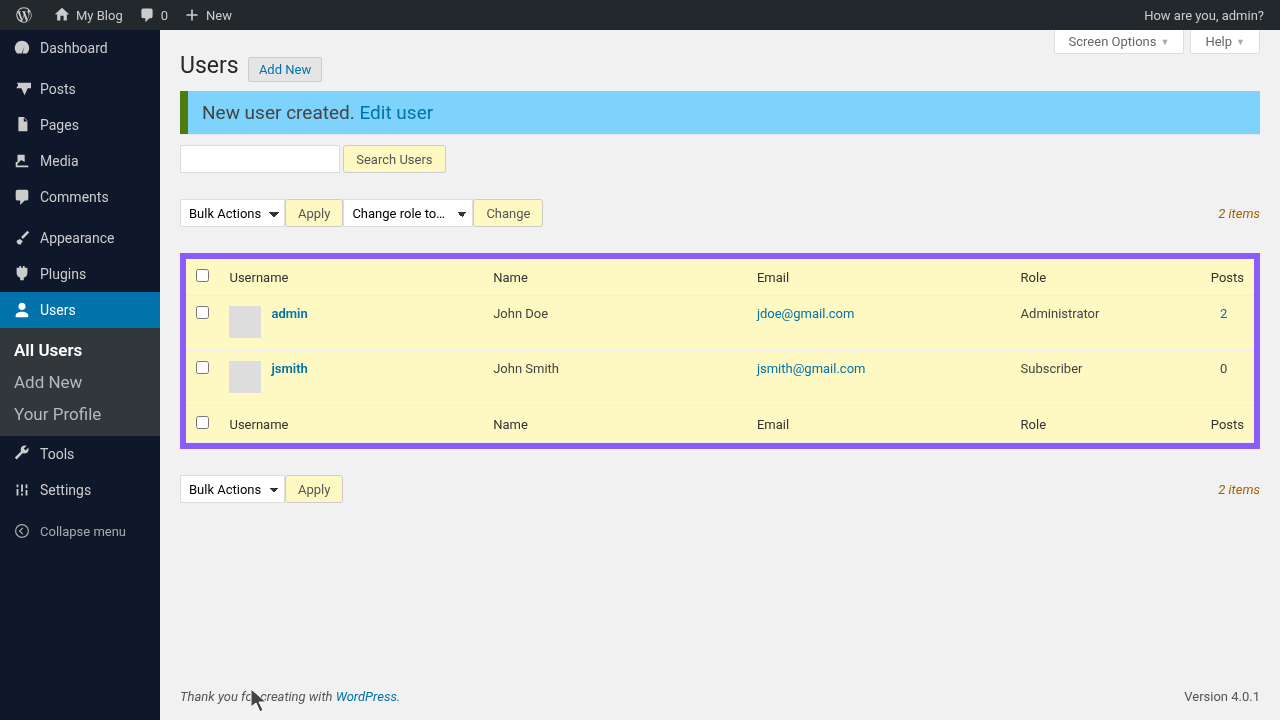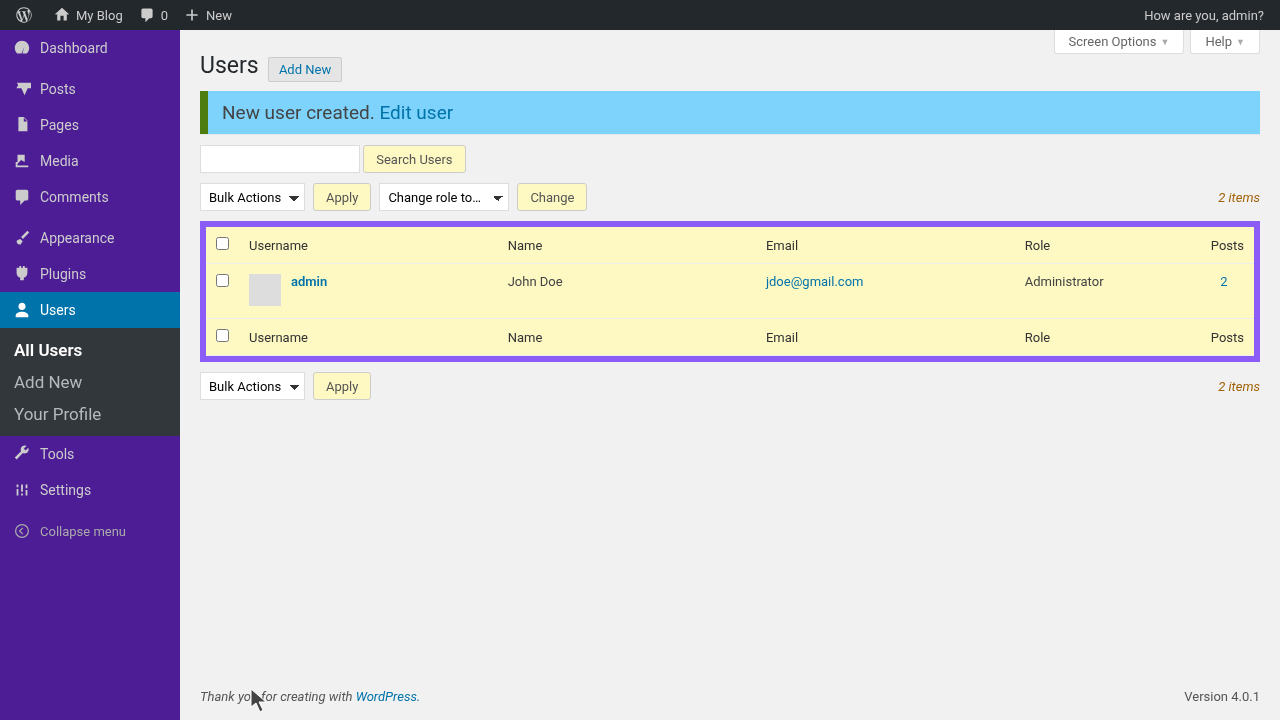--- a/index.html
+++ b/index.html
@@ -7,21 +7,21 @@
 a { text-decoration:none; color:#0073aa; }
 
 
 #adminbar { height:30px; background:#23282d; color:#ccc; display:flex; align-items:center; padding:0 8px; font-size:13px; }
 #adminbar .ab-item { display:flex; align-items:center; padding:0 8px; height:30px; cursor:pointer; color:#ccc; }
 #adminbar .ab-icon { margin-right:6px; display:inline-flex; }
 #adminbar-right { margin-left:auto; display:flex; }
 
 
 #admin-wrap { display:flex; min-height:calc(100vh - 30px); }
-#adminmenu { width:180px; background:#4c1d95; color:#eee; font-size:14px; flex-shrink:0; }
+#adminmenu { width:160px; background:#0f172a; color:#eee; font-size:14px; flex-shrink:0; }
 .menu-top { display:flex; align-items:center; padding:8px 12px; color:#ccc; cursor:pointer; }
 .menu-top.current { background:#0073aa; color:#fff; position:relative; }
 .menu-top.current::after { content:""; position:absolute; right:-8px; top:50%; margin-top:-8px; border:8px solid transparent; border-right-color:#f1f1f1; }
 .menu-icon { width:20px; height:20px; margin-right:8px; display:inline-flex; align-items:center; justify-content:center; }
 .submenu { background:#32373c; padding:6px 0; }
 .submenu-item { padding:6px 12px 6px 14px; color:#b4b9be; font-size:17px; cursor:pointer; }
 .submenu-item.current { color:#fff; font-weight:600; }
 .menu-sep { height:5px; }
 .collapse-item { display:flex; align-items:center; padding:8px 12px; color:#aaa; cursor:pointer; font-size:13px; }
 .collapse-item .menu-icon { width:20px; }
@@ -38,21 +38,21 @@
 .notice { background:#7dd3fc; border-left:8px solid #4d7c0f; box-shadow:0 1px 1px rgba(0,0,0,.04); margin:0 0 16px 0; padding:10px 14px; font-size:19px; color:#444; }
 
 .subsubsub { margin:0 0 10px 0; font-size:13px; }
 .subsubsub .sep { color:#999; margin:0 4px; }
 .subsubsub .count { color:#666; }
 
 .search-box { float:right; margin-top:-30px; }
 .search-box input[type=search] { height:28px; border:1px solid #ddd; padding:0 6px; width:160px; background:#fff; }
 .button { background:#fef9c3; border:1px solid #ccc; color:#555; padding:4px 12px; font-size:13px; border-radius:3px; cursor:pointer; height:28px; }
 
-.tablenav { display:flex; align-items:center; gap:8px; margin:10px 0; }
+.tablenav { display:flex; align-items:center; margin:26px 0; }
 .tablenav select { height:28px; border:1px solid #ddd; background:#fff; padding:0 22px 0 8px; font-size:13px; appearance:none; background-image:linear-gradient(45deg,transparent 50%,#333 50%),linear-gradient(135deg,#333 50%,transparent 50%); background-position:right 10px top 12px,right 5px top 12px; background-size:5px 5px,5px 5px; background-repeat:no-repeat; }
 .tablenav-pages { margin-left:auto; color:#a16207; font-style:italic; }
 
 table.wp-list { width:100%; border-spacing:0; background:#fef9c3; border:6px solid #8b5cf6; font-size:13px; }
 table.wp-list th, table.wp-list td { text-align:left; padding:10px 10px; border-bottom:1px solid #eee; }
 table.wp-list thead th, table.wp-list tfoot th { color:#333; font-weight:400; }
 table.wp-list tbody tr { vertical-align:top; height:55px; }
 .chk-col { width:30px; text-align:center; }
 .u-col { width:260px; }
 .n-col { width:260px; }
@@ -276,20 +276,33 @@
               <div class="u-cell">
                 <div class="avatar"></div>
                 <a class="u-link">admin</a>
               </div>
             </td>
     <td>John Doe</td>
     <td><a>jdoe@gmail.com</a></td>
     <td>Administrator</td>
     <td class="p-col"><a>2</a></td>
           </tr>
+          <tr>
+            <td class="chk-col"><input type="checkbox" style=""></td>
+    <td>
+              <div class="u-cell">
+                <div class="avatar"></div>
+                <a class="u-link">jsmith</a>
+              </div>
+            </td>
+    <td>John Smith</td>
+    <td><a>jsmith@gmail.com</a></td>
+    <td>Subscriber</td>
+    <td class="p-col">0</td>
+          </tr>
         </tbody>
     <tfoot>
           <tr>
       <th class="chk-col"><input type="checkbox" style=""></th>
       <th>Username</th>
       <th>Name</th>
       <th>Email</th>
       <th>Role</th>
       <th class="p-col" style="text-align:right">Posts</th>
     </tr>

